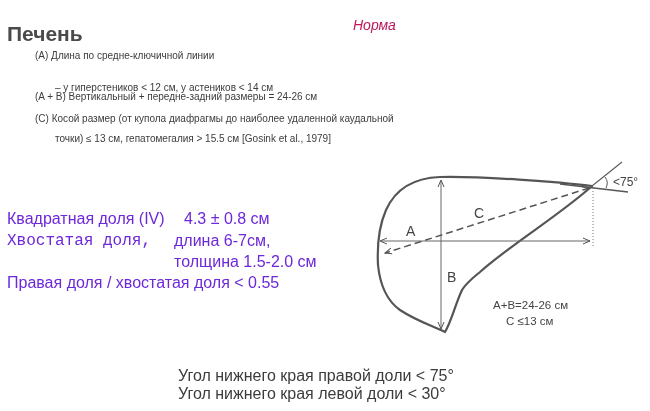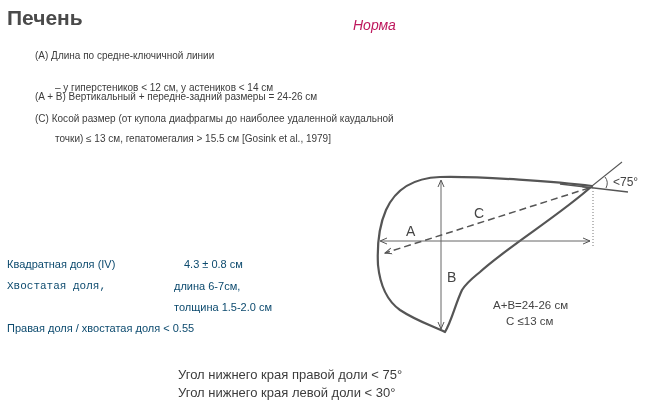--- a/index.html
+++ b/index.html
@@ -1,25 +1,25 @@
 <!DOCTYPE html>
 <html><head>
   <meta charset="utf-8">
   <style>
     html, body { margin: 0; padding: 0; }
     body {
       width: 650px; height: 411px; background: #ffffff; position: relative; overflow: hidden;
       font-family: "Liberation Sans", "DejaVu Sans", sans-serif; color: #3a3a3a;
     }
     .abs { position: absolute; white-space: nowrap; }
-    .title { left: 7px; top: 6px; font-size: 21px; font-weight: bold; color: #4a4a4a; }
+    .title { left: 7px; top: 22px; font-size: 21px; font-weight: bold; color: #4a4a4a; }
     .subtitle { left: 353px; top: 17px; font-size: 14px; font-style: italic; color: #be185d; }
     .crit { font-size: 10px; color: #3c3c3c; }
-    .lobe { font-size: 11px; color: #0c4a6e; margin-top: 48px; }
-    .angle { font-size: 13px; color: #3c3c3c; }
+    .lobe { font-size: 16px; color: #6d28d9; }
+    .angle { font-size: 16px; color: #3c3c3c; }
     svg { position: absolute; left: 0; top: 0; }
     .dlabel { font-family: "Liberation Sans", sans-serif; fill: #444; }
   </style>
 </head>
 <body>
 
 <div class="abs title">Печень</div>
 <div class="abs subtitle">Норма</div>
 
 <div class="abs crit" style="left:35px; top:50px;">(A) Длина по средне-ключичной  линии</div>

